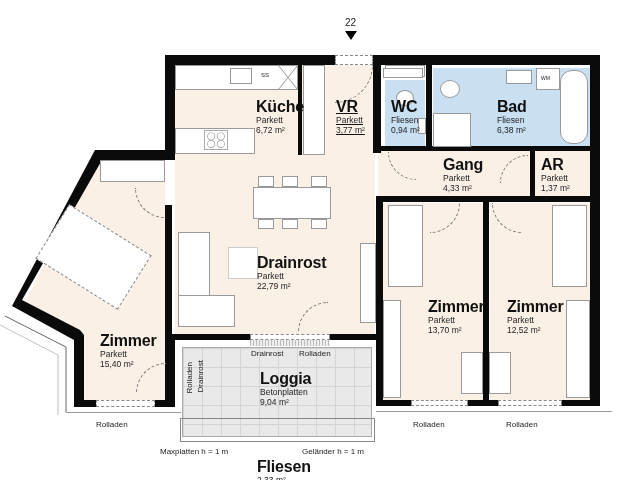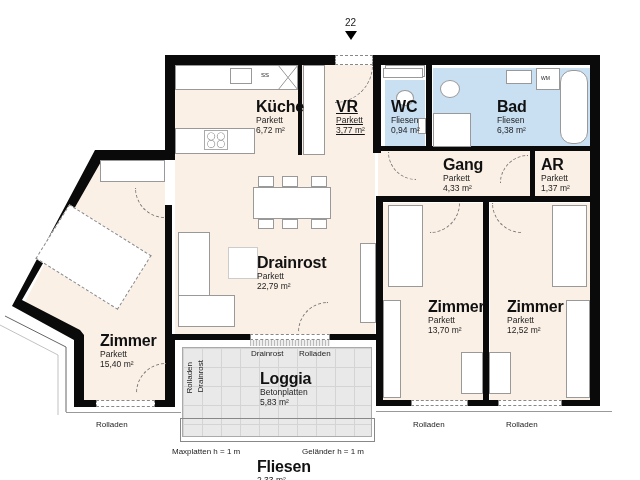--- a/index.html
+++ b/index.html
@@ -173,31 +173,31 @@
   <span class="area">13,70 m²</span>
 </div>
 <div class="label" style="left:507px;top:298px;">
   <span class="name">Zimmer</span>
   <span class="mat">Parkett</span>
   <span class="area">12,52 m²</span>
 </div>
 <div class="label" style="left:260px;top:370px;">
   <span class="name">Loggia</span>
   <span class="mat">Betonplatten</span>
-  <span class="area">5,83 m²</span>
+  <span class="area">9,04 m²</span>
 </div>
 <div class="label" style="left:257px;top:458px;">
   <span class="name">Fliesen</span>
   <span class="area">2,33 m²</span>
 </div>
 
 <div class="small" style="left:251px;top:349px;">Drainrost</div>
 <div class="small" style="left:299px;top:349px;">Rolladen</div>
 <div class="vert" style="left:185px;top:362px;">Rolladen</div>
 <div class="vert" style="left:196px;top:360px;">Drainrost</div>
 <div class="small" style="left:96px;top:420px;">Rolladen</div>
 <div class="small" style="left:413px;top:420px;">Rolladen</div>
 <div class="small" style="left:506px;top:420px;">Rolladen</div>
-<div class="small" style="left:172px;top:447px;">Maxplatten h = 1 m</div>
+<div class="small" style="left:160px;top:447px;">Maxplatten h = 1 m</div>
 <div class="small" style="left:302px;top:447px;">Geländer h = 1 m</div>
 
 <div class="abs" style="left:66px;top:412px;width:115px;height:1px;background:#999;"></div>
 <div class="abs" style="left:376px;top:411px;width:236px;height:1px;background:#999;"></div>
 
 </body></html>

